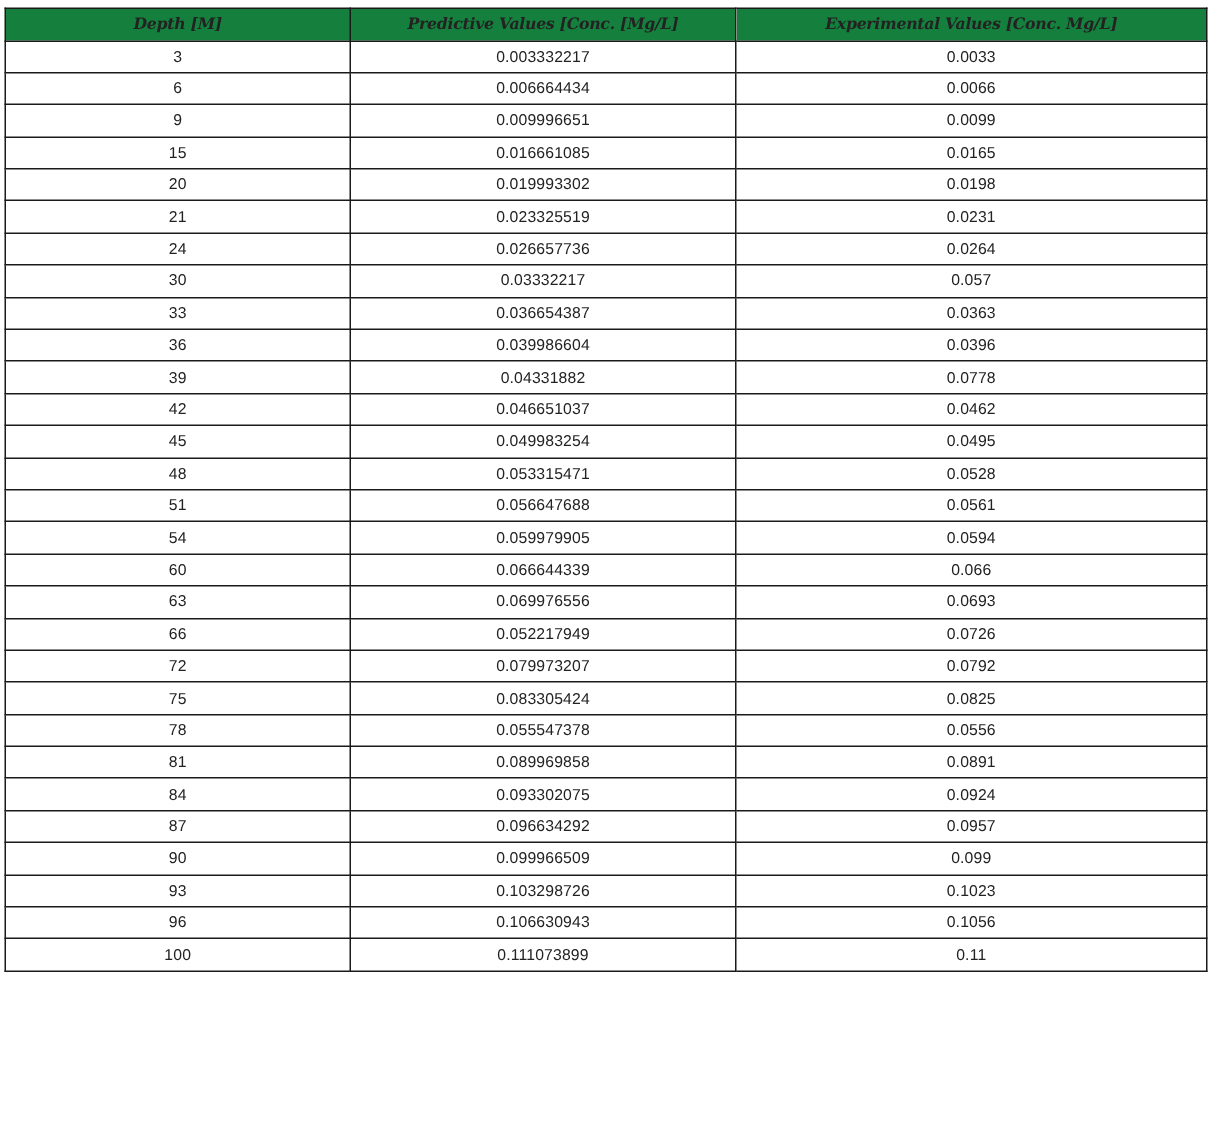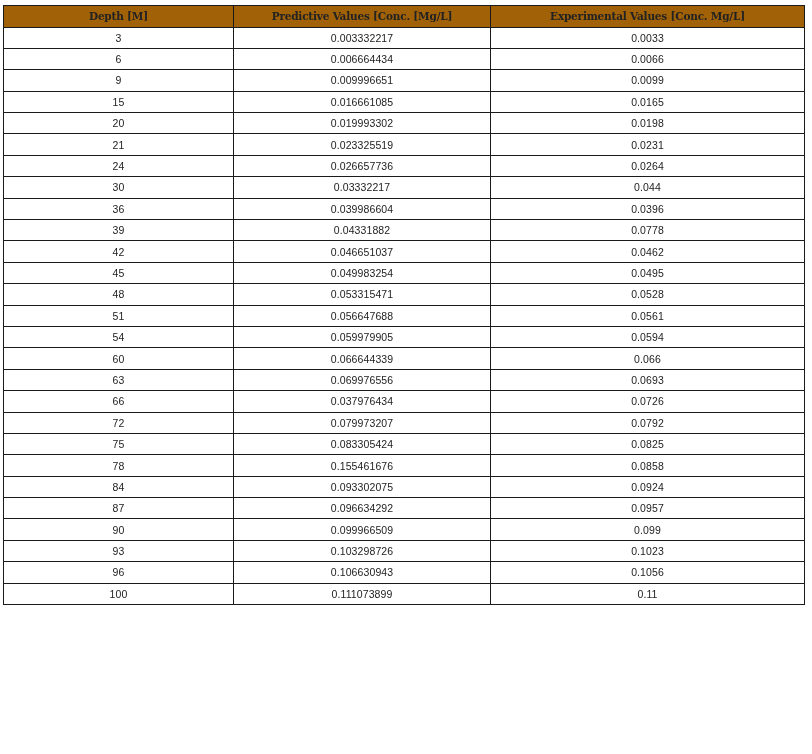--- a/index.html
+++ b/index.html
@@ -30,26 +30,27 @@
     col.c3 { width: 314px; }
     th, td {
       border: 1.5px solid #1a1a1a;
       text-align: center;
       padding: 0;
       color: #222222;
       white-space: nowrap;
       overflow: hidden;
     }
     th {
-      background: #a16207;
+      background: #15803d;
       height: 20.5px;
       font-size: 10.5px;
       font-weight: bold;
       letter-spacing: -0.2px;
       font-family: "DejaVu Serif", "Liberation Serif", serif;
+      font-style: italic;
     }
     td {
       height: 20.4px;
       font-size: 10.5px;
       font-family: "Liberation Sans", "DejaVu Sans", sans-serif;
       letter-spacing: 0.1px;
     }
   </style>
 </head>
 <body>
@@ -100,21 +101,26 @@
           <td>0.0231</td>
         </tr>
         <tr>
           <td>24</td>
           <td>0.026657736</td>
           <td>0.0264</td>
         </tr>
         <tr>
           <td>30</td>
           <td>0.03332217</td>
-          <td>0.044</td>
+          <td>0.057</td>
+        </tr>
+        <tr>
+          <td>33</td>
+          <td>0.036654387</td>
+          <td>0.0363</td>
         </tr>
         <tr>
           <td>36</td>
           <td>0.039986604</td>
           <td>0.0396</td>
         </tr>
         <tr>
           <td>39</td>
           <td>0.04331882</td>
           <td>0.0778</td>
@@ -149,37 +155,42 @@
           <td>0.066644339</td>
           <td>0.066</td>
         </tr>
         <tr>
           <td>63</td>
           <td>0.069976556</td>
           <td>0.0693</td>
         </tr>
         <tr>
           <td>66</td>
-          <td>0.037976434</td>
+          <td>0.052217949</td>
           <td>0.0726</td>
         </tr>
         <tr>
           <td>72</td>
           <td>0.079973207</td>
           <td>0.0792</td>
         </tr>
         <tr>
           <td>75</td>
           <td>0.083305424</td>
           <td>0.0825</td>
         </tr>
         <tr>
           <td>78</td>
-          <td>0.155461676</td>
-          <td>0.0858</td>
+          <td>0.055547378</td>
+          <td>0.0556</td>
+        </tr>
+        <tr>
+          <td>81</td>
+          <td>0.089969858</td>
+          <td>0.0891</td>
         </tr>
         <tr>
           <td>84</td>
           <td>0.093302075</td>
           <td>0.0924</td>
         </tr>
         <tr>
           <td>87</td>
           <td>0.096634292</td>
           <td>0.0957</td>

